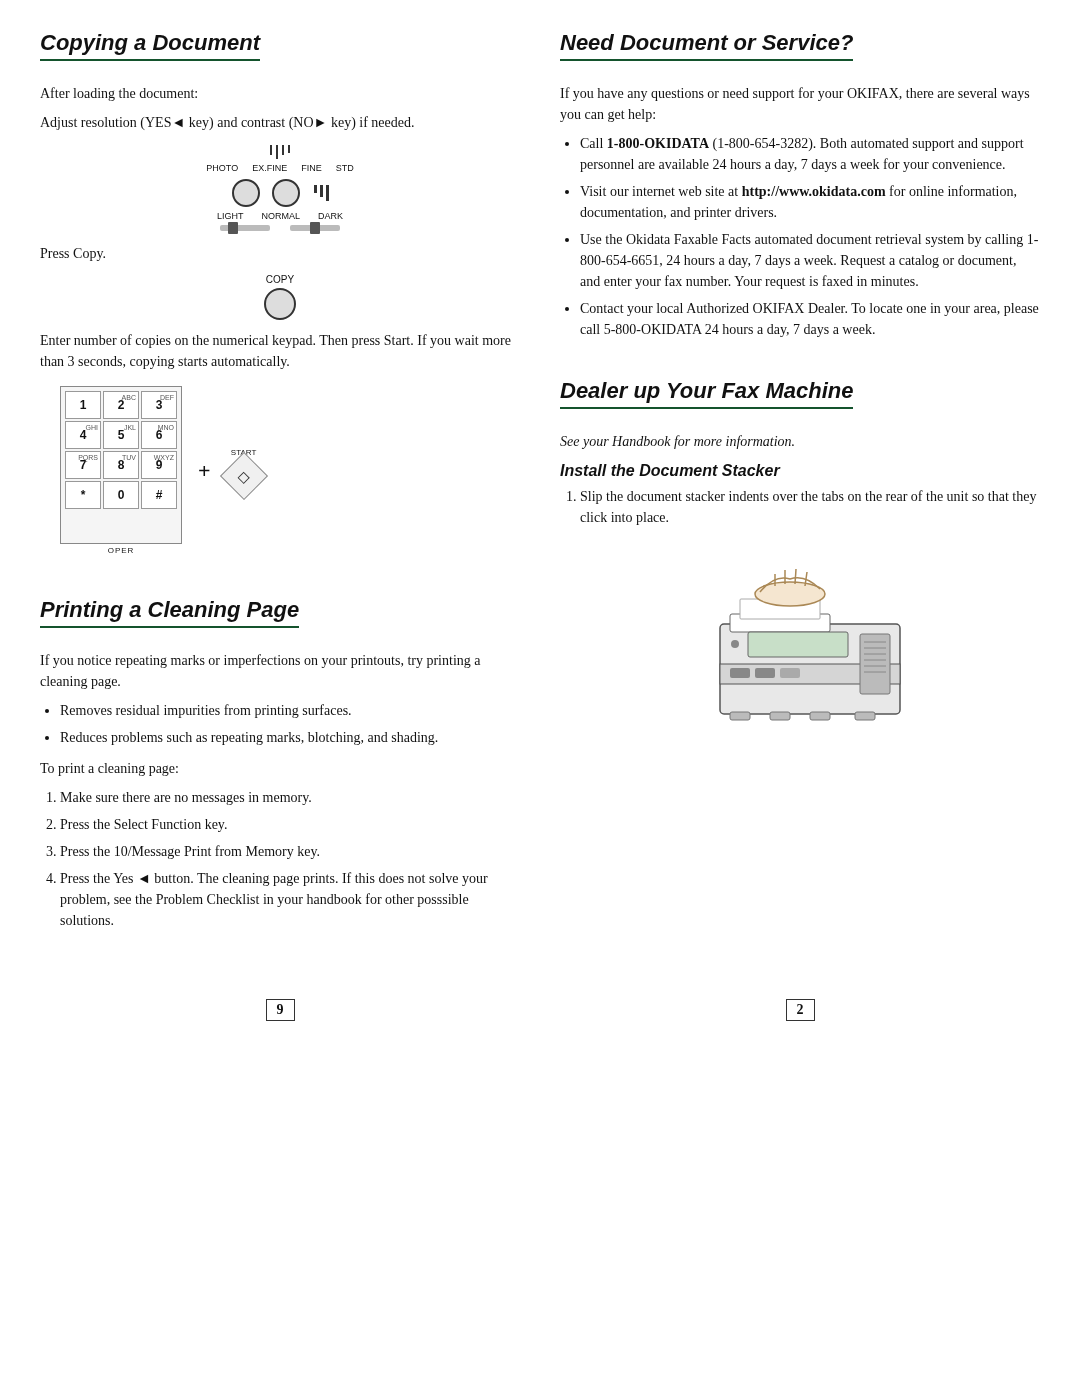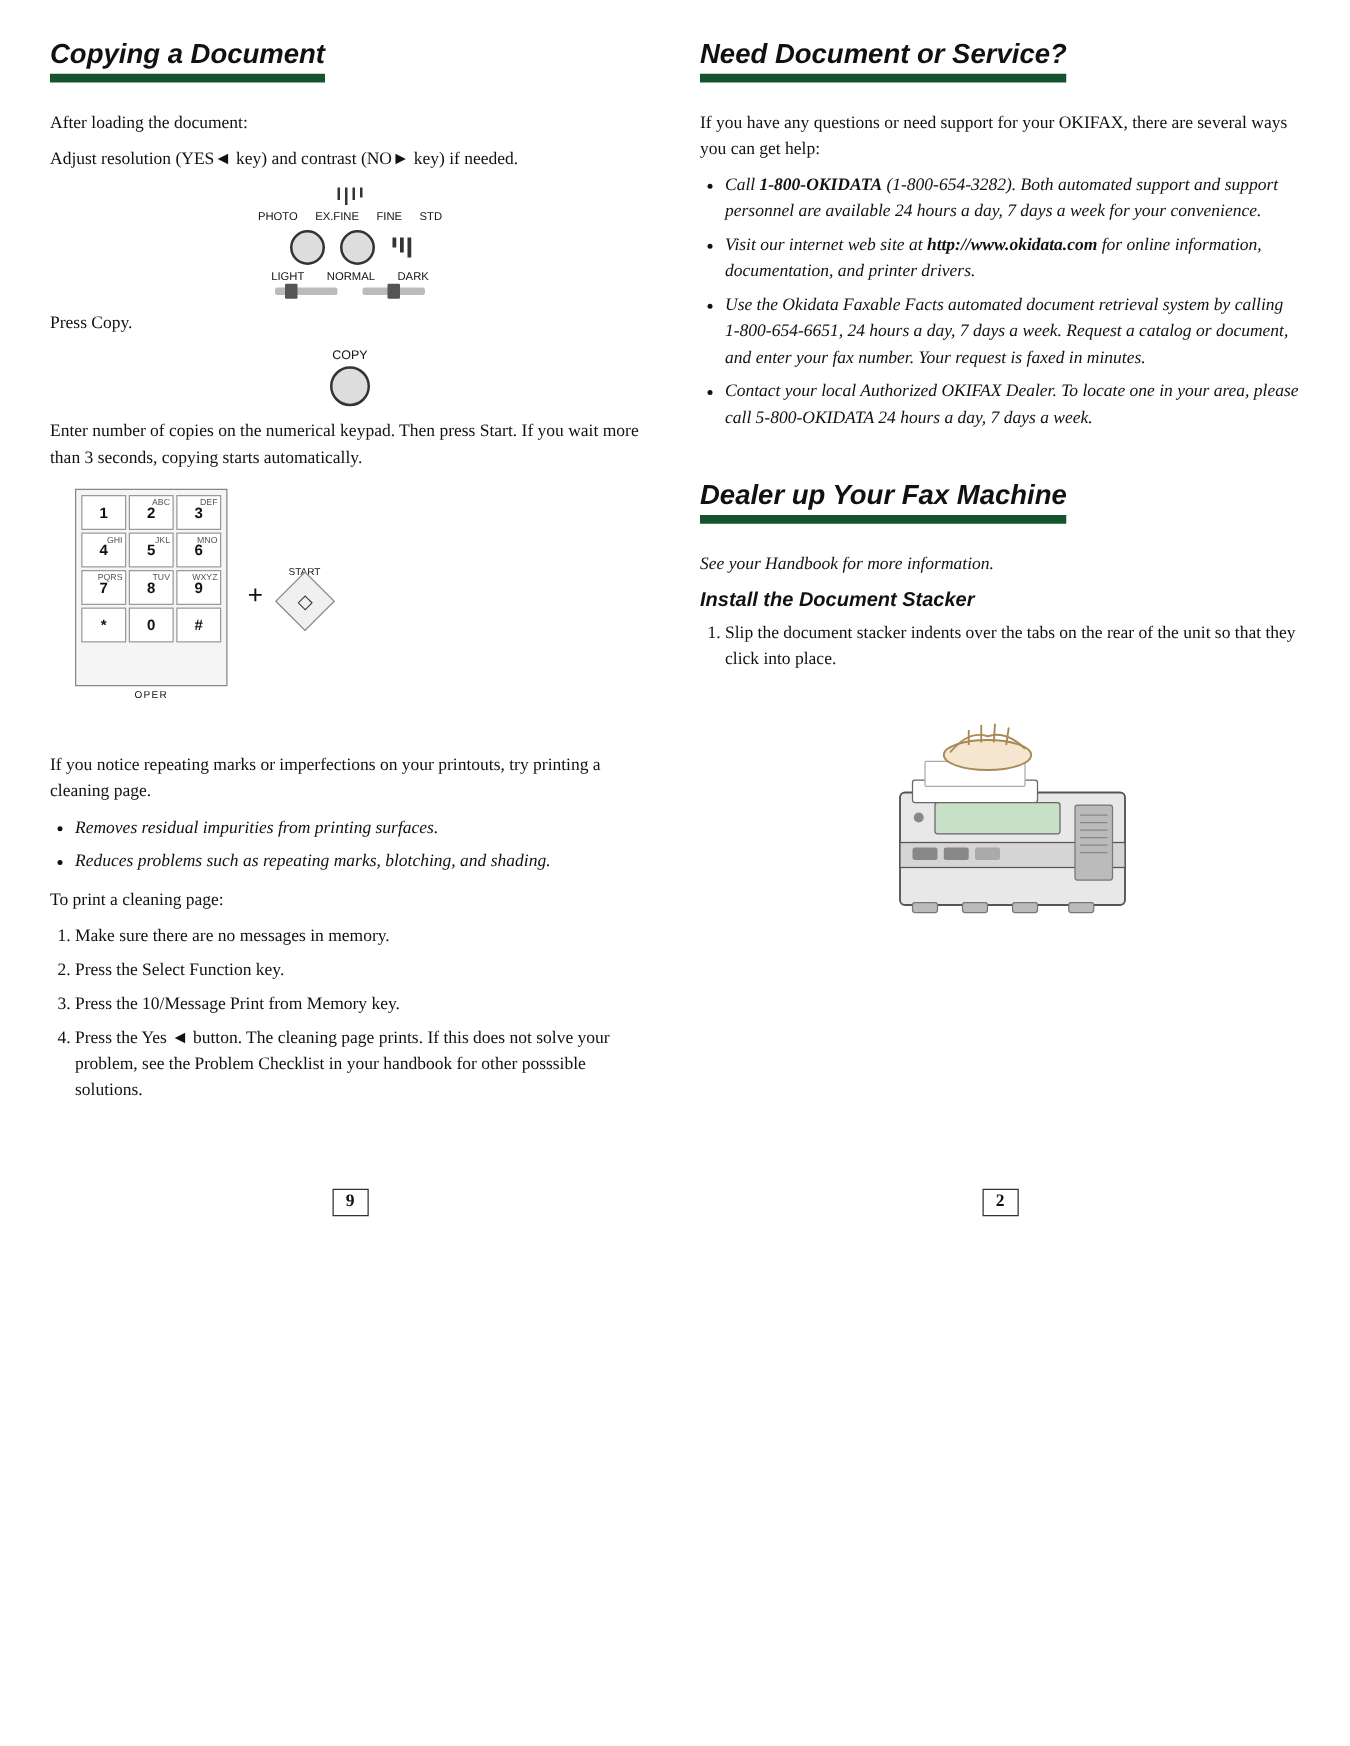--- a/index.html
+++ b/index.html
@@ -32,41 +32,40 @@
       gap: 0;
     }
     .section {
       margin-bottom: 28px;
     }
     .section-title {
       font-family: Arial, Helvetica, sans-serif;
       font-size: 22px;
       font-weight: bold;
       font-style: italic;
-      border-bottom: 7px solid #14532d;
+      border-bottom: 2px solid #14532d;
       padding-bottom: 3px;
       margin-bottom: 10px;
       display: inline-block;
     }
     .section-title-block {
       margin-bottom: 12px;
     }
     p {
       margin-bottom: 8px;
       line-height: 1.5;
     }
     ul {
       margin-left: 20px;
       margin-bottom: 10px;
     }
     ul li {
       margin-bottom: 6px;
       line-height: 1.5;
       list-style-type: disc;
-      font-style: italic;
     }
     ol {
       margin-left: 20px;
       margin-bottom: 10px;
     }
     ol li {
       margin-bottom: 6px;
       line-height: 1.5;
     }
     .keypad-diagram {
@@ -312,20 +311,23 @@
         <div class="start-btn">
           <span class="start-label">START</span>
           <div style="width:34px; height:34px; border:1px solid #888; background:#f0f0f0; display:flex; align-items:center; justify-content:center; transform:rotate(45deg);">
             <div style="transform:rotate(-45deg); font-size:16px; color:#333;">◇</div>
           </div>
         </div>
       </div>
     </div>
 
     <div class="section">
+      <div class="section-title-block">
+        <span class="section-title">Printing a Cleaning Page</span>
+      </div>
       <p>If you notice repeating marks or imperfections on your printouts, try printing a cleaning page.</p>
       <ul>
         <li>Removes residual impurities from printing surfaces.</li>
         <li>Reduces problems such as repeating marks, blotching, and shading.</li>
       </ul>
       <p>To print a cleaning page:</p>
       <ol>
         <li>Make sure there are no messages in memory.</li>
         <li>Press the Select Function key.</li>
         <li>Press the 10/Message Print from Memory key.</li>

